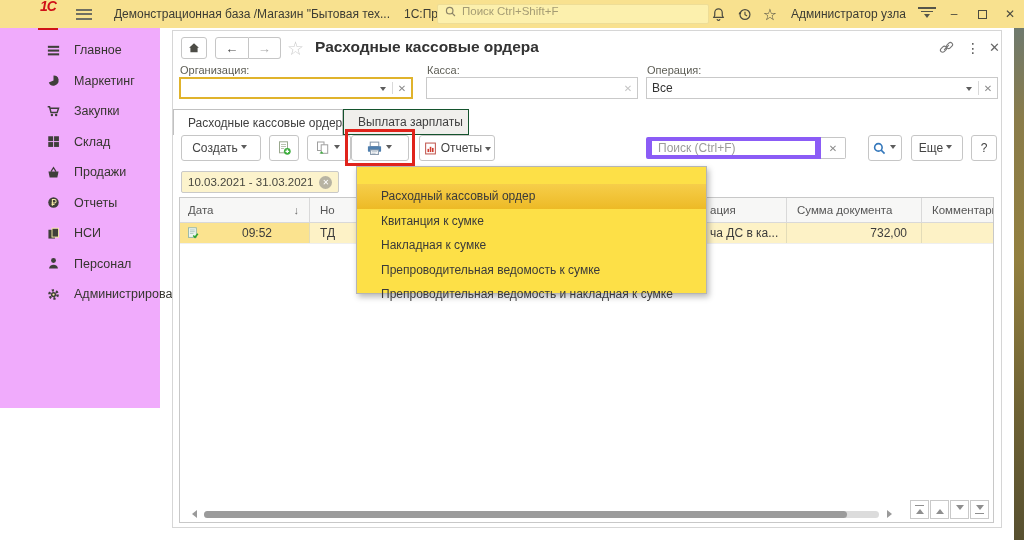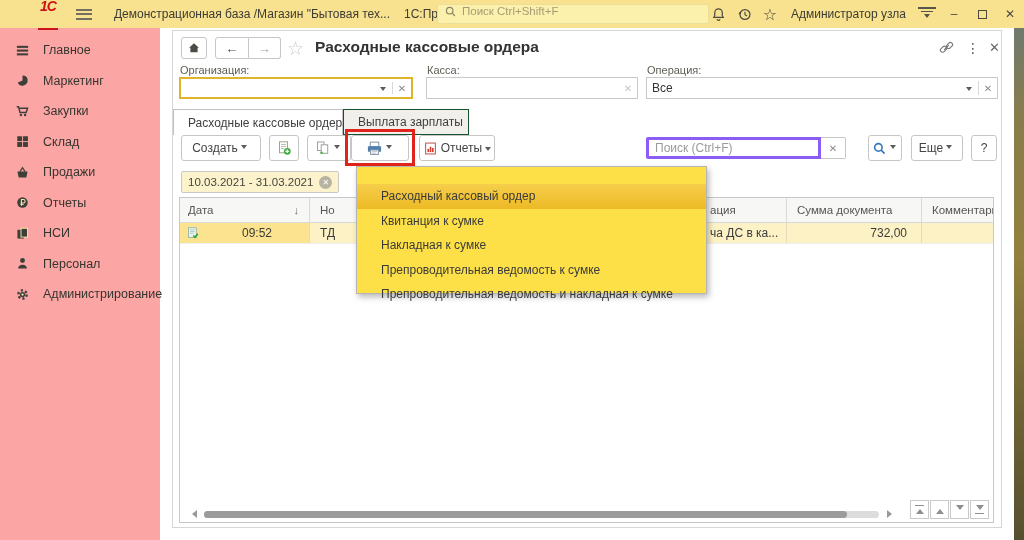--- a/index.html
+++ b/index.html
@@ -25,21 +25,21 @@
   .tb-user { font-size:12px; color:#3c3c34; margin:0 8px; white-space:nowrap; cursor:pointer;}
   .svc { display:flex; flex-direction:column; align-items:center; gap:2px; width:18px; cursor:pointer;}
   .svc i { display:block; height:1.5px; background:#55554a; width:100%; }
   .svc i.short { width:70%; }
   .svc .car { width:0; height:0; border:3px solid transparent; border-top:4px solid #55554a; }
   .winbtn { width:28px; height:22px; display:flex; align-items:center; justify-content:center;
     font-size:12px; color:#4a4a40; cursor:pointer; }
   .maxbox { width:9px; height:9px; border:1.4px solid #4a4a40; }
 
   
-  .sidebar { position:absolute; left:0; top:28px; width:160px; height:512px; background:#fca5a5; padding-top:7px; }
+  .sidebar { position:absolute; left:0; top:28px; width:160px; height:380px; background:#f0abfc; padding-top:7px;padding-left:31px; }
   .side-item { height:30.5px; display:flex; align-items:center; padding-left:15px; cursor:pointer; }
   .side-item svg { width:15px; height:15px; flex:none; }
   .side-item span { font-size:12.5px; color:#35352e; margin-left:13px; white-space:nowrap; }
 
   
   .panel { position:absolute; left:172px; top:30px; width:830px; height:498px;
     background:#fff; border:1px solid #d6d6d6; }
   .btn { background:#fff; border:1px solid #c6c6c6; border-radius:3px; color:#444;
     font-size:12px; display:flex; align-items:center; justify-content:center; cursor:pointer; }
   .caret { width:0; height:0; border:3.5px solid transparent; border-top:4.5px solid #5c5c5c; margin-top:4px; }
@@ -64,21 +64,21 @@
   .tabs { position:absolute; left:0px; top:78px; height:26px; display:flex; }
   .tab { height:26px; font-size:12px; color:#3f3f3f; display:flex; align-items:center;
     padding:0 14px; cursor:pointer; white-space:nowrap; }
   .tab.active { background:#fff; border:1px solid #c1c1c1; border-bottom:none; width:170px; }
   .tab.inactive { background:#f0efec; border:1px solid #14532d; width:126px; }
 
   .toolbar-btn { position:absolute; top:104px; height:26px; }
   .tb-gap { margin:0 3px; }
 
   .search-box { position:absolute; left:473px; top:106px; width:175px; height:22px;
-    border:3px solid #8b5cf6; border-radius:2px 0 0 2px; display:flex; align-items:center; }
+    border:6px solid #8b5cf6; border-radius:2px 0 0 2px; display:flex; align-items:center; }
   .search-box input { border:none; outline:none; width:100%; font-size:12px; color:#333; padding-left:6px;
     font-family:"Liberation Sans","DejaVu Sans",sans-serif;}
   .search-box input::placeholder { color:#9b9b9b; }
   .search-x { position:absolute; left:648px; top:106px; width:25px; height:22px; border-radius:0 2px 2px 0; border-left:none; }
 
   .chip { position:absolute; left:8px; top:140px; height:22px; background:#fcf3cc;
     border:1px solid #c9c9c9; border-radius:2px; display:flex; align-items:center; padding:0 6px; }
   .chip span.t { font-size:11.5px; color:#45453e; }
   .chip .cx { width:13px; height:13px; border-radius:50%; background:#b7b3a2; color:#fff;
     font-size:8px; display:flex; align-items:center; justify-content:center; margin-left:6px; cursor:pointer; }

